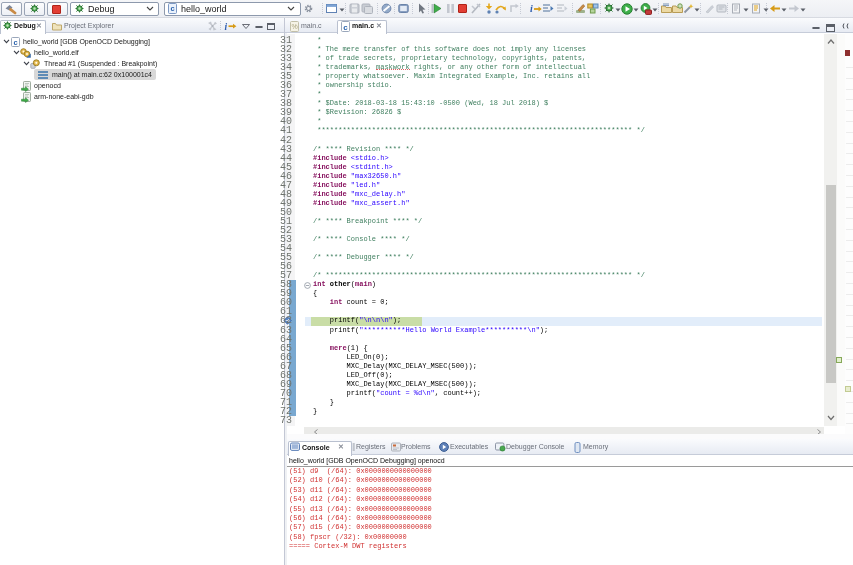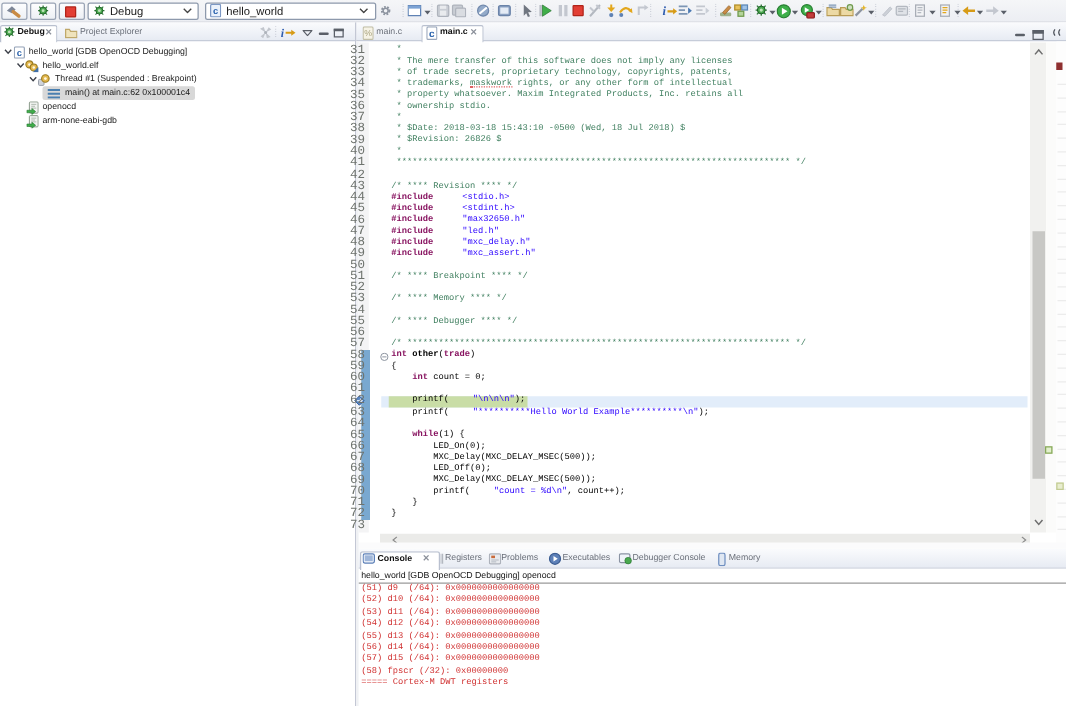--- a/index.html
+++ b/index.html
@@ -1,20 +1,20 @@
 <!DOCTYPE html>
 <html><head><meta charset="utf-8"><style>
 *{margin:0;padding:0;box-sizing:border-box;}
 html,body{width:853px;height:565px;overflow:hidden;}
 body{position:relative;font-family:"Liberation Sans",sans-serif;background:#ffffff;}
 .abs{position:absolute;}
 pre{font-family:"Liberation Mono",monospace;white-space:pre;}
 .c{color:#3f7f5f;}
 .k{color:#87125f;font-weight:bold;}
-.s{color:#2a00ff;margin-left:19px;}
+.s{color:#2a00ff;}
 .tbtn{position:absolute;top:2px;width:21px;height:14px;border:1px solid #9aa4b5;border-radius:2px;background:linear-gradient(#fdfdfe,#edf0f5);}
 .combo{position:absolute;top:2px;height:14px;border:1px solid #8d99ac;border-radius:2px;background:#fff;font-size:8px;color:#222;}
 .sep{position:absolute;top:3px;width:1px;height:11px;background:linear-gradient(#c6cad4 50%,transparent 50%);background-size:1px 2px;}
 .tabbar{position:absolute;top:18px;height:15px;background:linear-gradient(#fafbfd,#e7ebf3);border-bottom:1px solid #c6ccd9;}
 .seltab{position:absolute;top:19.5px;height:14.5px;background:#fff;border:1px solid #b9c0cf;border-bottom:none;border-radius:2px 2px 0 0;z-index:3;}
 .tabtxt{position:absolute;top:4px;font-size:7px;color:#6a6f79;}
 .tabtxtb{position:absolute;top:4px;font-size:7px;color:#111;font-weight:bold;}
 .xclose{position:absolute;top:4px;font-size:7px;color:#8a8f99;font-weight:bold;letter-spacing:-1px;}
 .treetxt{position:absolute;font-size:7px;color:#1a1a1a;}
 </style></head><body>
@@ -401,51 +401,51 @@
 72
 73</pre>
 <svg class="abs" style="left:304px;top:281.8px;" width="7" height="7" viewBox="0 0 7 7">
 <circle cx="3.5" cy="3.5" r="2.9" fill="#fff" stroke="#8d94a0" stroke-width="0.8"></circle>
     <line x1="1.8" y1="3.5" x2="5.2" y2="3.5" stroke="#8d94a0" stroke-width="0.8"></line>
   </svg>
 <pre class="abs" style="left:311px;top:36.0px;padding-left:2px;font-size:7px;line-height:9.047px;color:#000;"><span class="c"> *</span>
 <span class="c"> * The mere transfer of this software does not imply any licenses</span>
 <span class="c"> * of trade secrets, proprietary technology, copyrights, patents,</span>
 <span class="c"> * trademarks, maskwork rights, or any other form of intellectual</span>
-<span class="c"> * property whatsoever. Maxim Integrated Products, Inc. retains all</span>
+<span class="c"> * property whatsoever. Maxim Integrated Example, Inc. retains all</span>
 <span class="c"> * ownership stdio.</span>
 <span class="c"> *</span>
 <span class="c"> * $Date: 2018-03-18 15:43:10 -0500 (Wed, 18 Jul 2018) $</span>
 <span class="c"> * $Revision: 26826 $</span>
 <span class="c"> *</span>
 <span class="c"> *************************************************************************** */</span>
 
 <span class="c">/* **** Revision **** */</span>
 <span class="k">#include</span> <span class="s">&lt;stdio.h&gt;</span>
 <span class="k">#include</span> <span class="s">&lt;stdint.h&gt;</span>
 <span class="k">#include</span> <span class="s">"max32650.h"</span>
 <span class="k">#include</span> <span class="s">"led.h"</span>
 <span class="k">#include</span> <span class="s">"mxc_delay.h"</span>
 <span class="k">#include</span> <span class="s">"mxc_assert.h"</span>
 
 <span class="c">/* **** Breakpoint **** */</span>
 
-<span class="c">/* **** Memory **** */</span>
+<span class="c">/* **** Console **** */</span>
 
 <span class="c">/* **** Debugger **** */</span>
 
 <span class="c">/* ************************************************************************* */</span>
-<span class="k">int</span> <b>other</b>(<span class="k">trade</span>)
+<span class="k">int</span> <b>other</b>(<span class="k">main</span>)
 {
     <span class="k">int</span> count = 0;
 
     printf(<span class="s">"\n\n\n"</span>);
     printf(<span class="s">"**********Hello World Example**********\n"</span>);
 
-    <span class="k">while</span>(1) {
+    <span class="k">mere</span>(1) {
         LED_On(0);
         MXC_Delay(MXC_DELAY_MSEC(500));
         LED_Off(0);
         MXC_Delay(MXC_DELAY_MSEC(500));
         printf(<span class="s">"count = %d\n"</span>, count++);
     }
 }
 </pre>
 <div class="abs" style="left:376px;top:68.3px;width:34px;height:2px;border-bottom:1px dotted #e06060;"></div>
 <div class="abs" style="left:824px;top:34px;width:13px;height:392px;background:#f1f1ef;"></div>

